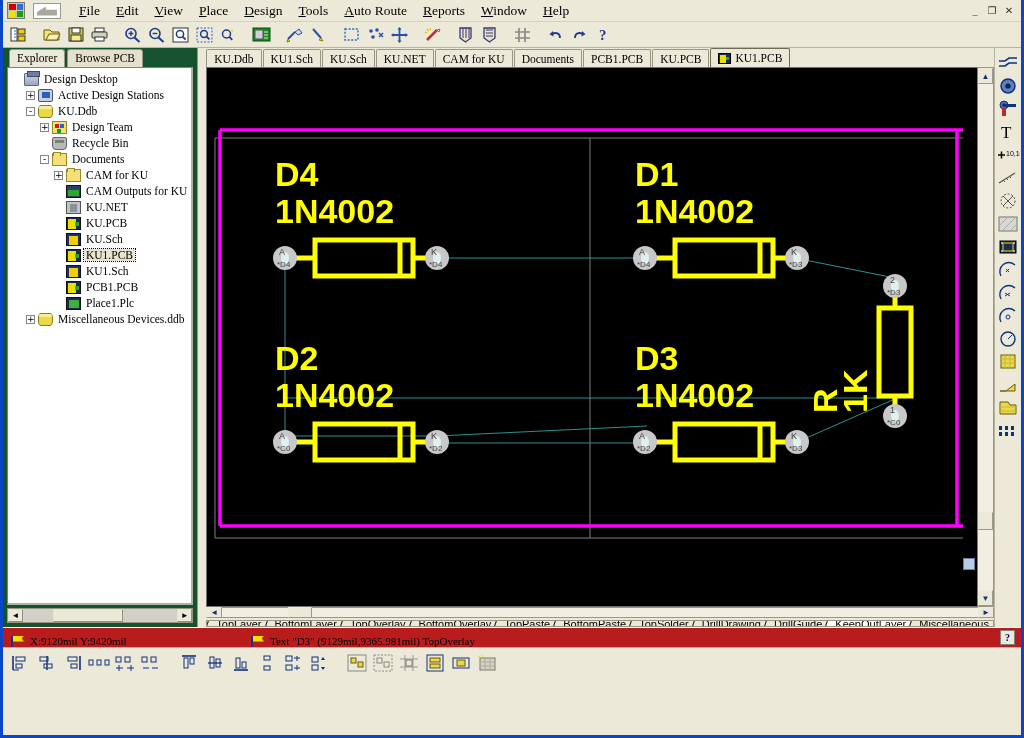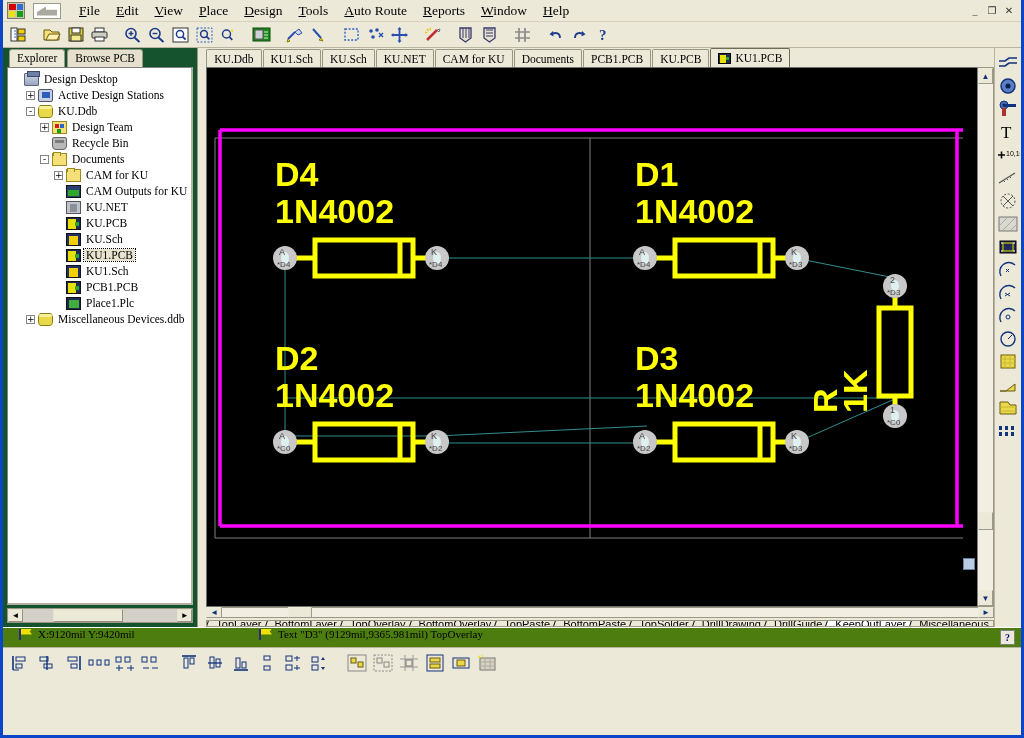--- a/index.html
+++ b/index.html
@@ -217,23 +217,23 @@
 
   
   .vtoolbar {
     width:32px; background:#ece9d8; border-left:1px solid #b8b4a0;
     display:flex; flex-direction:column; align-items:center; padding-top:4px; gap:1px;
   }
   .vtb { width:26px;height:22px; display:flex;align-items:center;justify-content:center; position:relative; cursor:default;}
 
   
   .statusbar {
-    height:20px; display:flex; align-items:flex-start; background:#4d7c0f;
+    height:20px; display:flex; align-items:flex-end; background:#b91c1c;
     border-top:1px solid #fff; font-size:11px; font-family:"Liberation Serif", serif;
-    padding-left:16px; position:relative;
+    padding-left:8px; position:relative;
   }
   .flag { width:14px;height:11px;position:relative;flex:0 0 auto;margin-right:5px;}
   .flag::before{content:"";position:absolute;left:0;top:0;width:2px;height:11px;background:#2a2a7a;}
   .flag::after{content:"";position:absolute;left:2px;top:0;width:11px;height:6px;background:#f0e000;
     clip-path: polygon(0 0,100% 0,80% 50%,100% 100%,0 100%);}
   .st-seg { display:flex;align-items:center; white-space:nowrap; }
   .help-q {
     position:absolute; right:6px; top:2px; width:15px;height:15px;
     border:1px solid #808080; background:#ece9d8; font-size:10px; text-align:center;line-height:13px;
     color:#000080; font-weight:bold;

